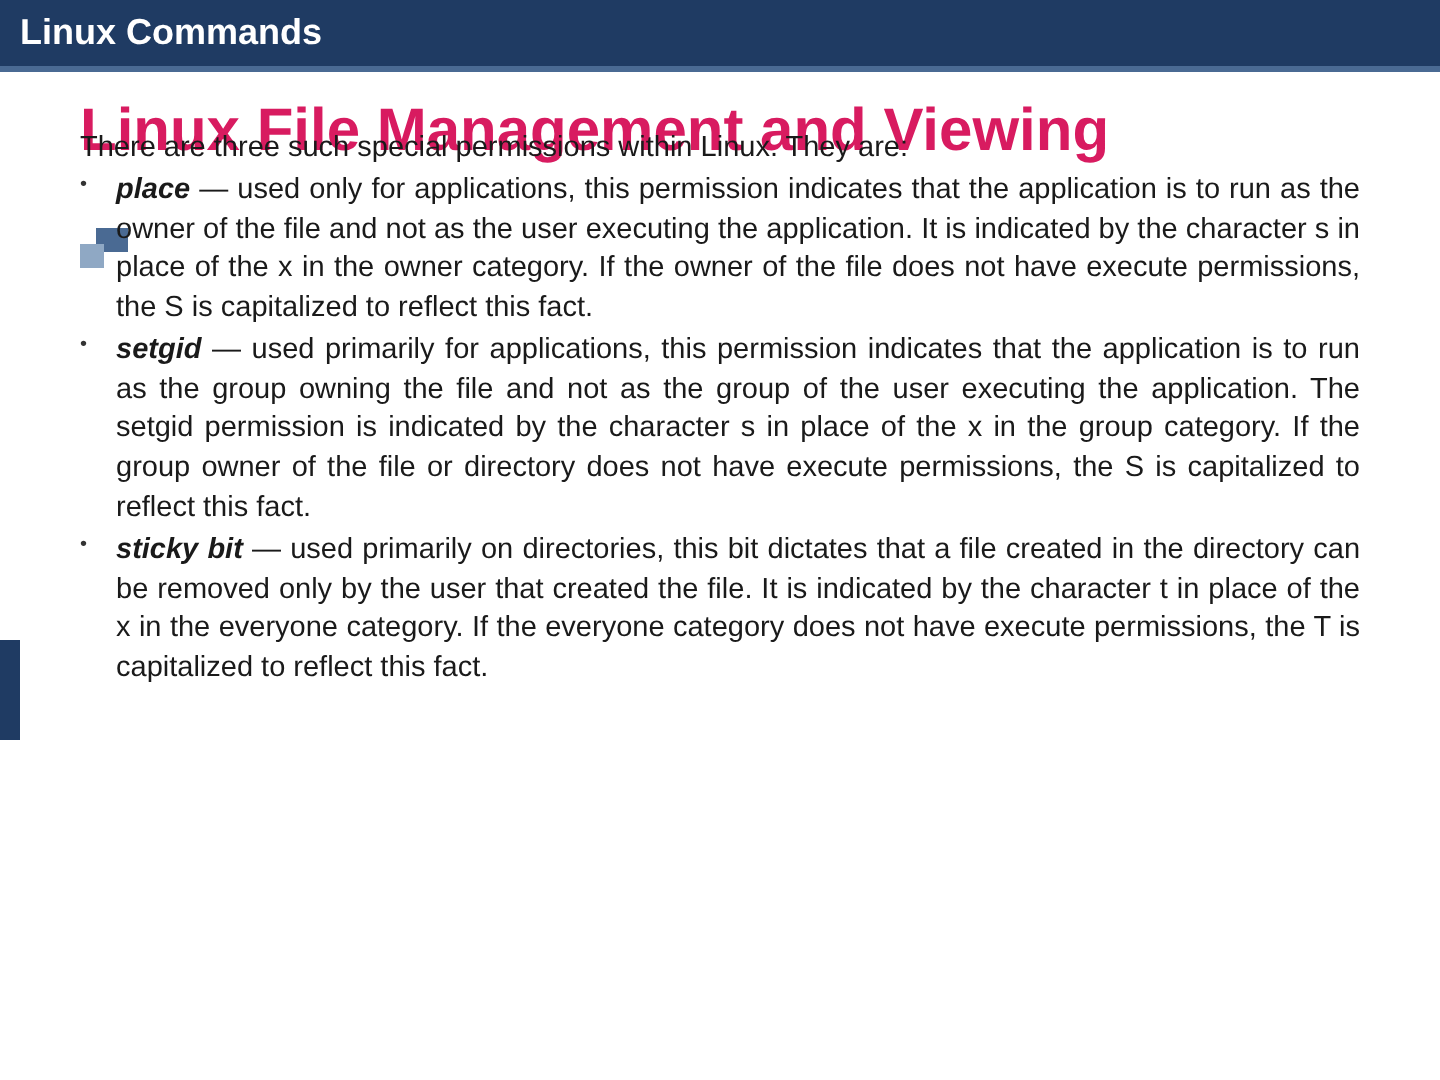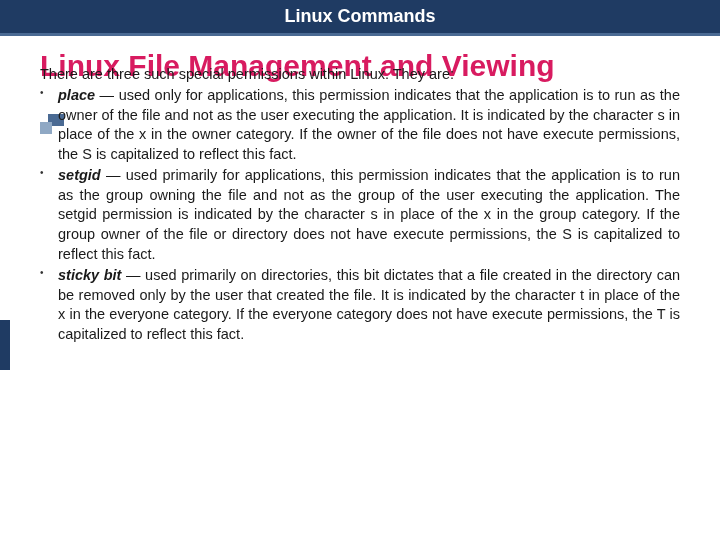--- a/index.html
+++ b/index.html
@@ -11,21 +11,20 @@
     overflow: hidden;
     position: relative;
   }
   .header-bar {
     background: #1f3b63;
     color: #ffffff;
     font-weight: bold;
     font-size: 18px;
     padding: 6px 10px;
     border-bottom: 3px solid #4a6a93;
-    text-align: center;
   }
   .title {
     color: #d81b60;
     font-weight: bold;
     font-size: 30px;
     text-align: left;
     margin-top: 12px;
     line-height: 1.2;
     padding: 0 40px;
   }

